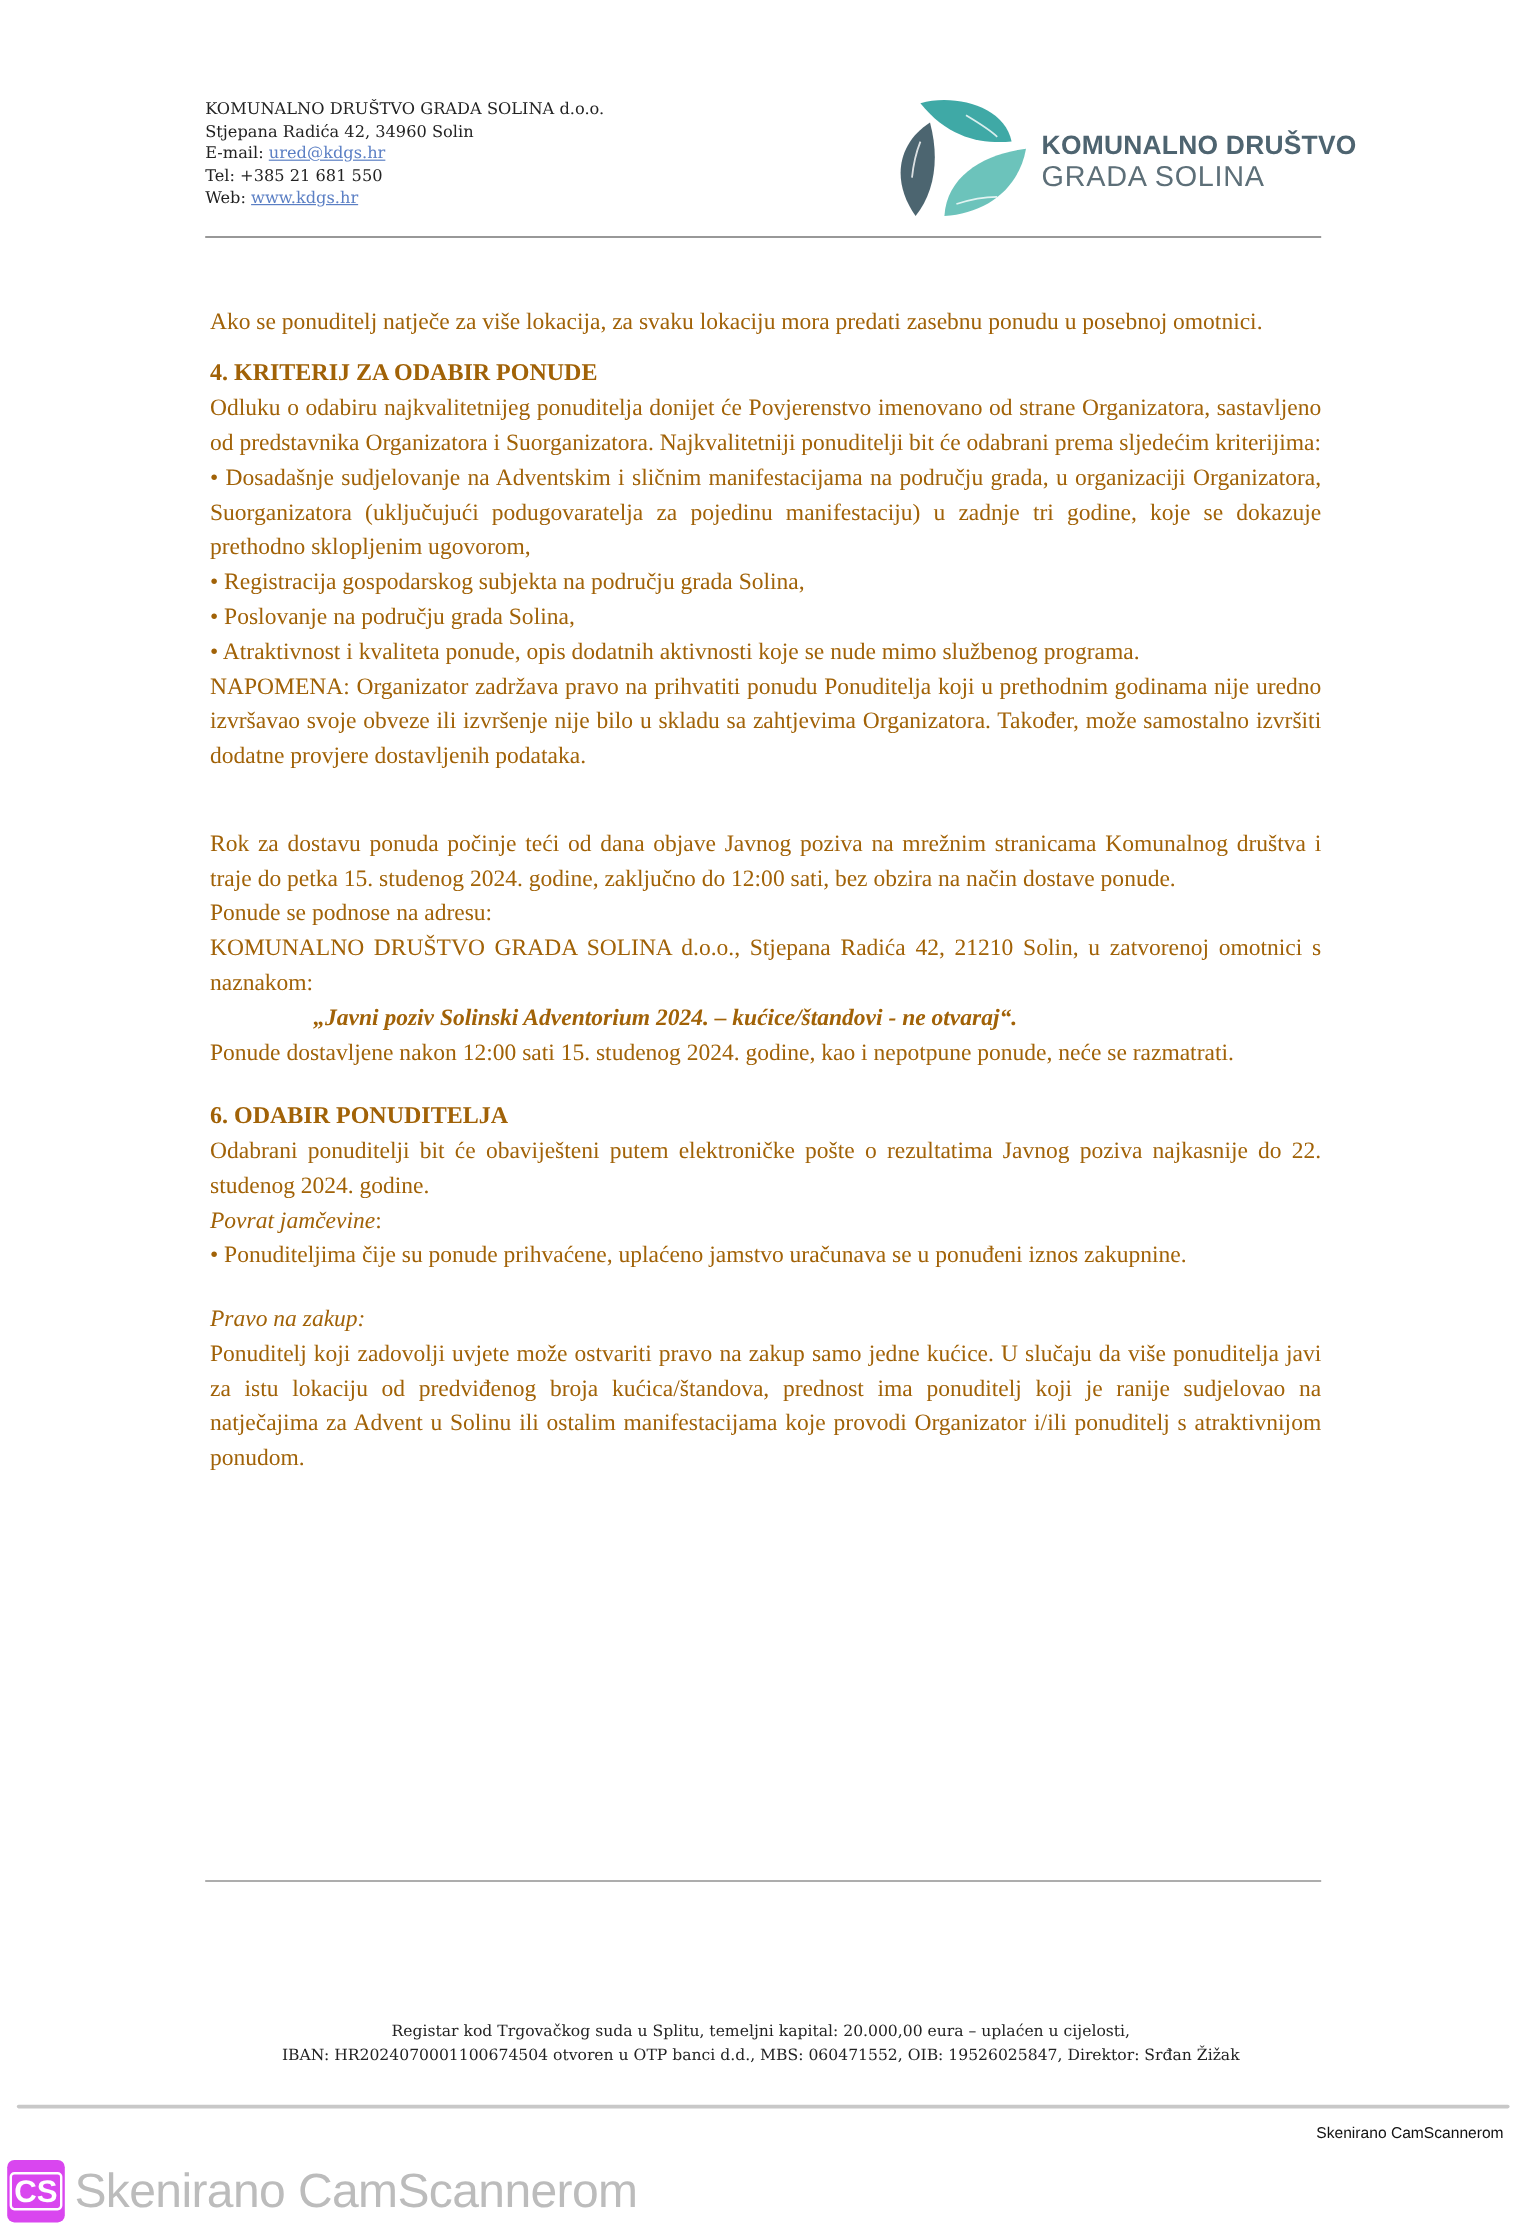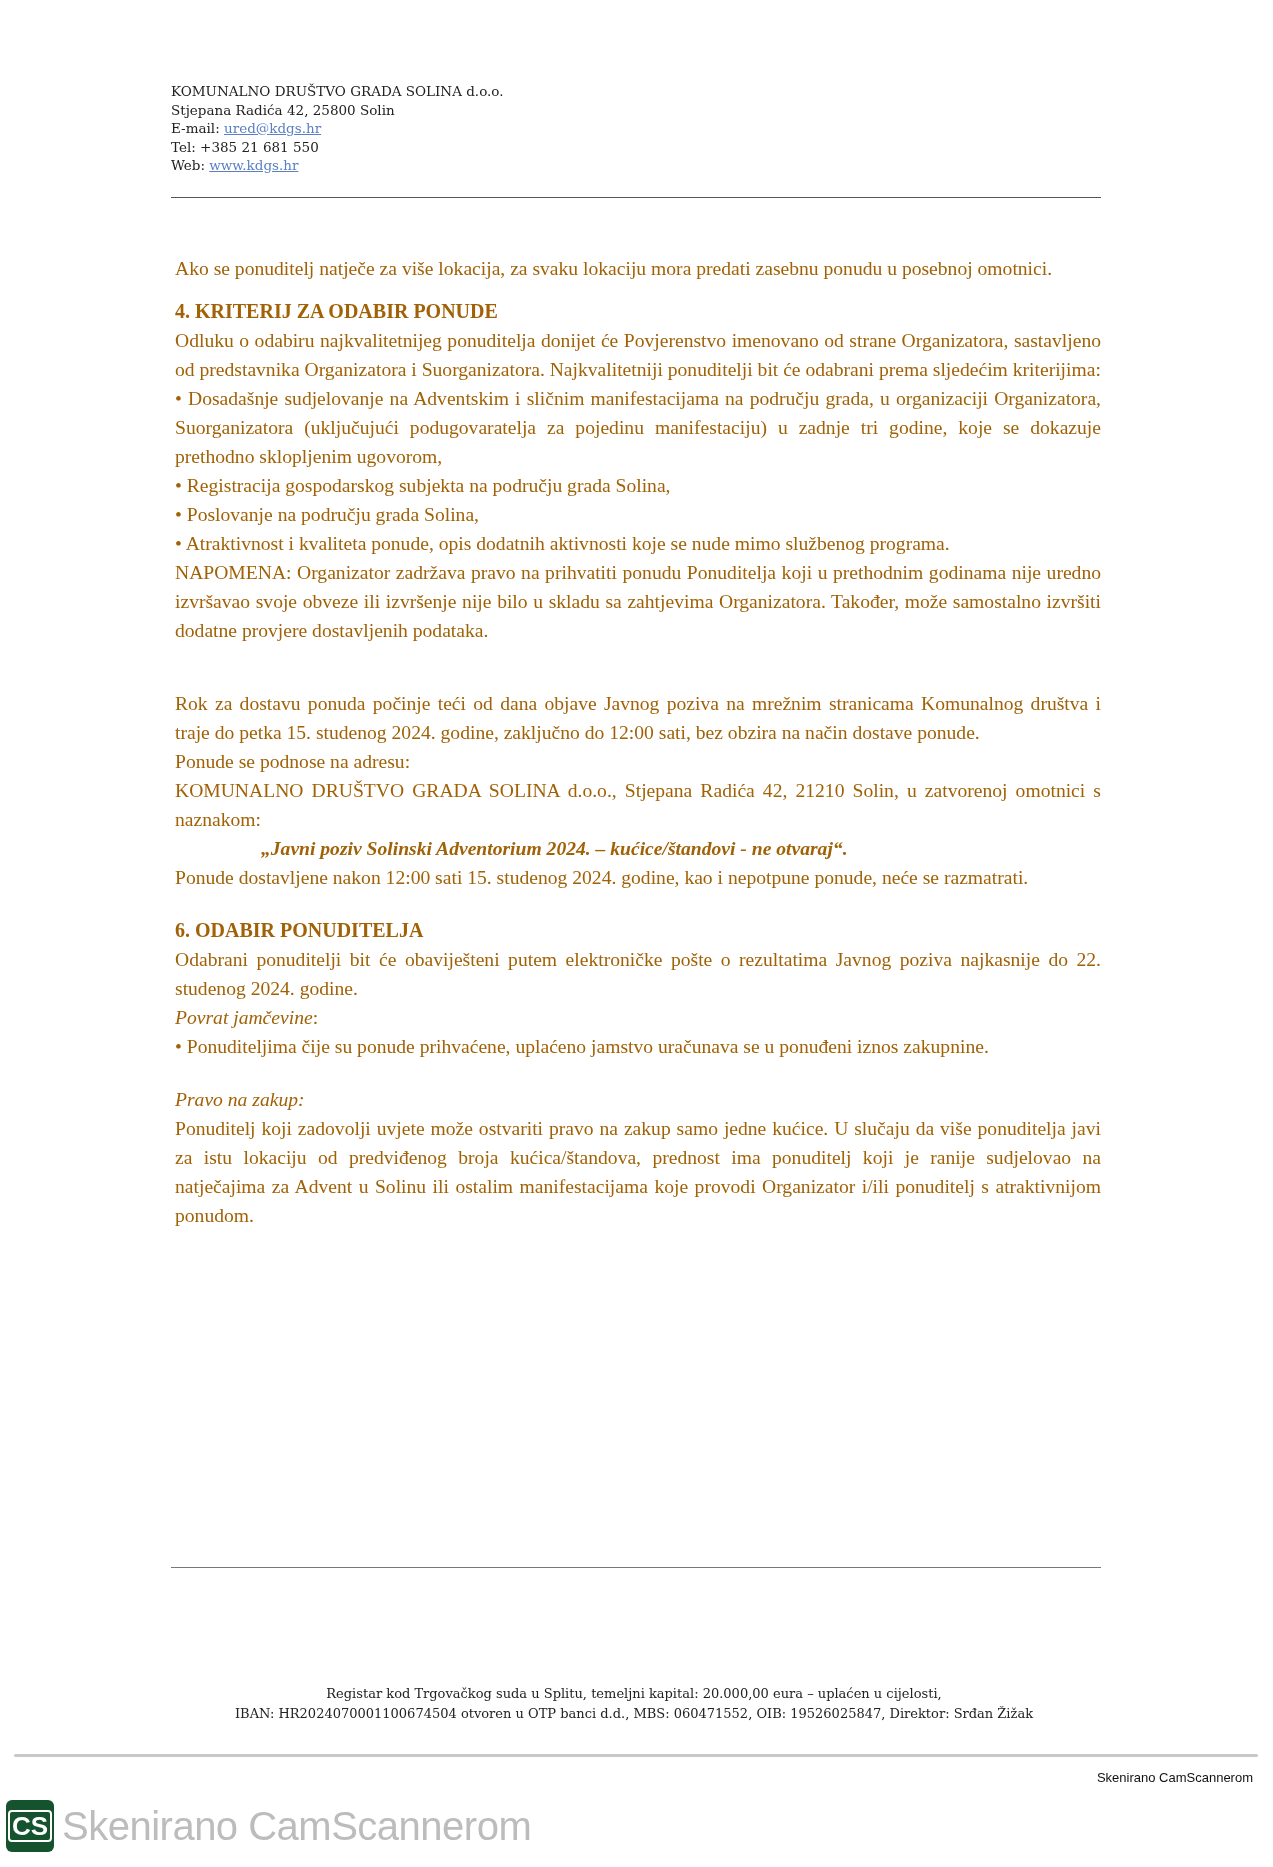--- a/index.html
+++ b/index.html
@@ -48,43 +48,57 @@
   }
 
   
   .scan-edge { position:absolute; left:14px; top:1754px; width:1244px; height:3px; background:#c8c8c8; border-radius:2px; }
   .scan-small {
     position:absolute; right:20px; top:1770px;
     font-family:"Liberation Sans", "DejaVu Sans", sans-serif; font-size:13px; color:#111;
   }
   .cs-mark { position:absolute; left:6px; top:1800px; display:flex; align-items:center; }
   .cs-icon {
-    width:48px; height:52px; border-radius:6px; background:#14532d; color:#fff;
+    width:48px; height:52px; border-radius:6px; background:#d946ef; color:#fff;
     font-family:"Liberation Sans", "DejaVu Sans", sans-serif; font-size:26px; font-weight:bold;
     display:flex; align-items:center; justify-content:center; position:relative;
   }
   .cs-icon span { border:2px solid #fff; border-radius:4px; padding:0 2px; line-height:28px; }
   .cs-text {
     margin-left:8px; font-family:"Liberation Sans", "DejaVu Sans", sans-serif;
     font-size:40px; color:#bcbcbc; letter-spacing:-0.5px;
   }
 </style>
 </head>
 <body>
 
 <div class="page">
 
   <div class="hdr-addr">
     <div>KOMUNALNO DRUŠTVO GRADA SOLINA d.o.o.</div>
-    <div>Stjepana Radića 42, 25800 Solin</div>
+    <div>Stjepana Radića 42, 34960 Solin</div>
     <div><span>E-mail: </span><span class="link">ured@kdgs.hr</span></div>
     <div>Tel: +385 21 681 550</div>
     <div><span>Web: </span><span class="link">www.kdgs.hr</span></div>
   </div>
 
+  <div class="logo">
+    <svg width="120" height="108" viewBox="0 0 120 108">
+      <path d="M22 6 C50 -2 92 8 98 38 C74 40 46 36 22 6 Z" fill="#3fa9a6"></path>
+      <path d="M60 16 C70 22 80 28 86 34" stroke="#ffffff" stroke-width="1.5" fill="none" opacity="0.8"></path>
+      <path d="M18 100 C-2 72 2 40 30 22 C38 52 34 80 18 100 Z" fill="#4c6570"></path>
+      <path d="M22 38 C18 48 16 58 15 68" stroke="#ffffff" stroke-width="1.5" fill="none" opacity="0.8"></path>
+      <path d="M42 100 C44 66 76 48 110 44 C104 78 76 98 42 100 Z" fill="#6cc3bb"></path>
+      <path d="M52 90 C64 86 76 84 86 84" stroke="#ffffff" stroke-width="1.5" fill="none" opacity="0.8"></path>
+    </svg>
+    <div class="logo-text">
+      <div class="logo-line1">KOMUNALNO DRUŠTVO</div>
+      <div class="logo-line2">GRADA SOLINA</div>
+    </div>
+  </div>
 
   <div class="rule" style="left:171px; top:197px; width:930px;"></div>
 
   <div class="body">
     <p>Ako se ponuditelj natječe za više lokacija, za svaku lokaciju mora predati zasebnu ponudu u posebnoj omotnici.</p>
     <div class="gap-s"></div>
 
     <p class="h">4. KRITERIJ ZA ODABIR PONUDE</p>
     <p>Odluku o odabiru najkvalitetnijeg ponuditelja donijet će Povjerenstvo imenovano od strane Organizatora, sastavljeno od predstavnika Organizatora i Suorganizatora. Najkvalitetniji ponuditelji bit će odabrani prema sljedećim kriterijima:</p>
     <p>• Dosadašnje sudjelovanje na Adventskim i sličnim manifestacijama na području grada, u organizaciji Organizatora, Suorganizatora (uključujući podugovaratelja za pojedinu manifestaciju) u zadnje tri godine, koje se dokazuje prethodno sklopljenim ugovorom,</p>

